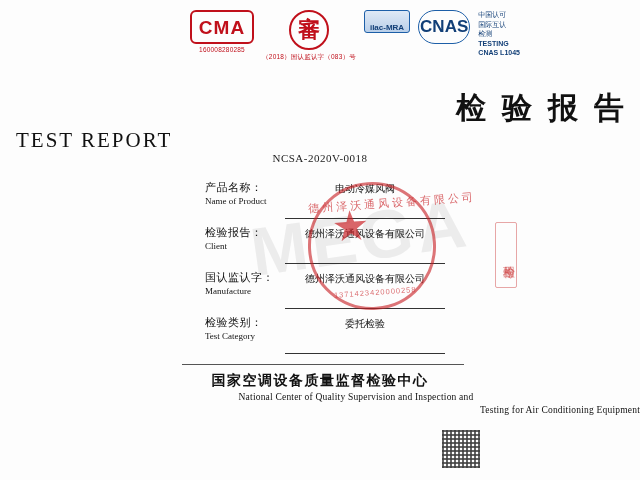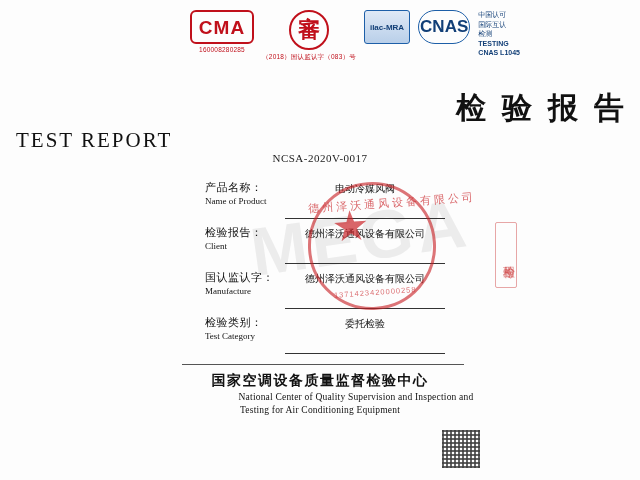--- a/index.html
+++ b/index.html
@@ -83,21 +83,21 @@
     margin-top: 4px;
     color: #c0101b;
     font-family: "Liberation Sans", sans-serif;
     font-size: 6.5px;
     letter-spacing: 0.2px;
   }
 
   
   .ilac-mark {
     width: 46px;
-    height: 34px;
+    height: 23px;
     border: 1px solid #1d5fa8;
     border-radius: 3px;
     background: linear-gradient(180deg, #dfe9f6 0%, #b9cfe9 100%);
     color: #123f77;
     font-family: "Liberation Sans", sans-serif;
     font-size: 8px;
     font-weight: bold;
     line-height: 34px;
     text-align: center;
     box-sizing: border-box;
@@ -244,21 +244,21 @@
     font-size: 9.5px;
     letter-spacing: 0.2px;
     color: #111111;
     padding-left: 36px;
   }
   .footer-en2 {
     position: absolute;
     top: 405px;
     left: 0;
     width: 640px;
-    text-align: center;
+    text-align: right;
     font-family: "Liberation Serif", serif;
     font-size: 9.5px;
     letter-spacing: 0.2px;
     color: #111111;
   }
 
   
   .watermark {
     position: absolute;
     top: 198px;
@@ -393,21 +393,21 @@
       <div class="bold">TESTING</div>
       <div class="bold">CNAS L1045</div>
     </div>
 
   </div>
 
   <div class="watermark">MEGA</div>
 
   <div class="title-cn">检验报告</div>
   <div class="title-en">TEST REPORT</div>
-  <div class="report-no">NCSA-2020V-0017</div>
+  <div class="report-no">NCSA-2020V-0018</div>
 
   <div class="fields">
 
     <div class="field-row">
       <div class="field-label">
         <div class="label-cn">产品名称：</div>
         <div class="label-en">Name of Product</div>
       </div>
       <div class="field-value">电动冷媒风阀</div>
     </div>

